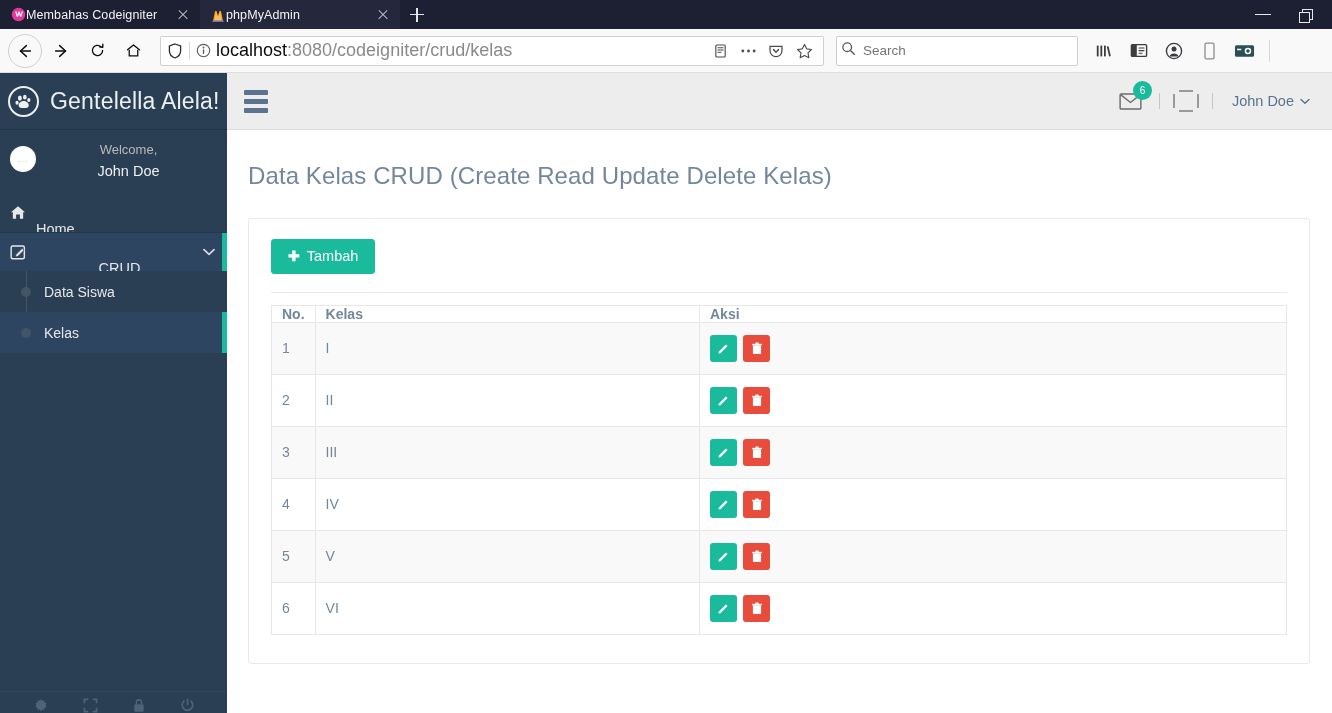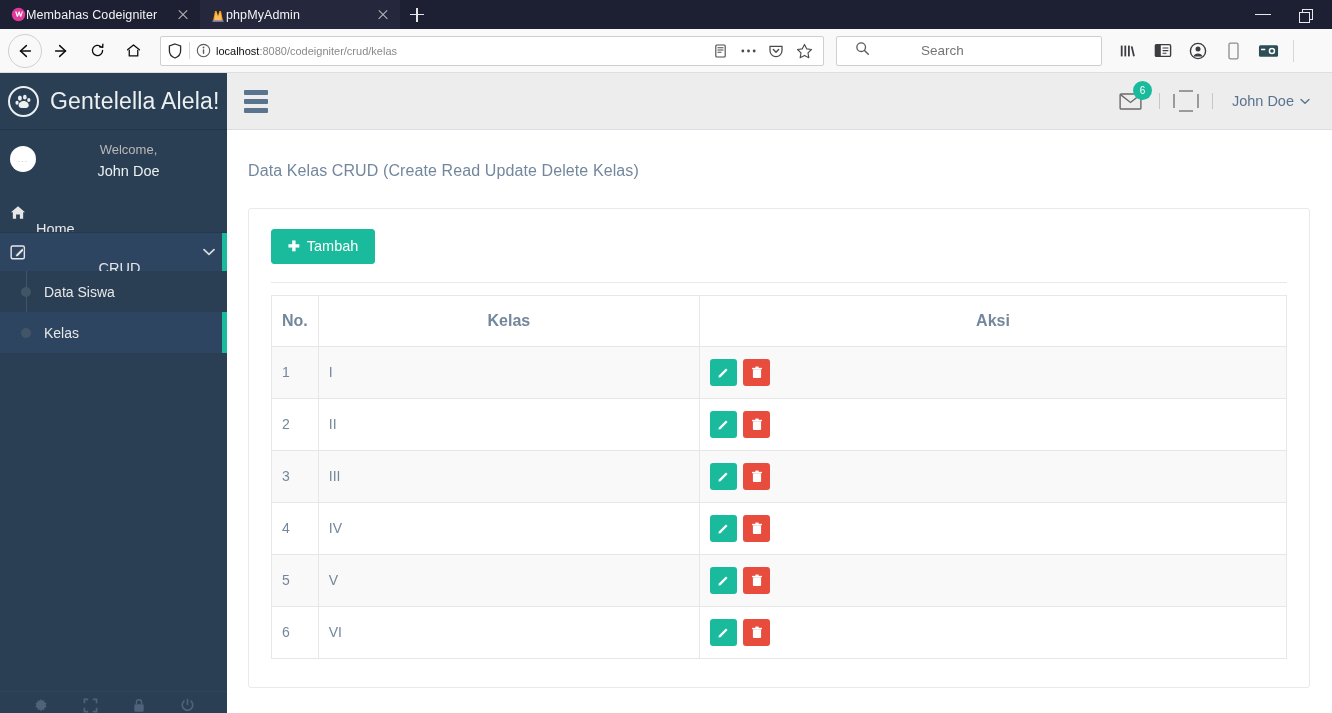--- a/index.html
+++ b/index.html
@@ -80,31 +80,31 @@
   .urlwrap {
     flex: 0 0 664px; height: 30px; background: #ffffff;
     border: 1px solid #cfcfd2; border-radius: 2px;
     display: flex; align-items: center; margin-left: 8px;
     padding: 0 6px 0 0;
   }
   .urlwrap .shield { width: 28px; display: flex; justify-content: center; align-items: center; }
   .urlwrap .vdiv { width: 1px; height: 17px; background: #d7d7da; }
   .urlwrap .infoi { width: 26px; display: flex; justify-content: center; align-items: center; }
   .urltext {
-    flex: 1 1 auto; font-size: 11px; color: #8a8a8e;
+    flex: 1 1 auto; font-size: 18px; color: #8a8a8e;
     white-space: nowrap; overflow: hidden;
   }
   .urltext b { color: #0c0c0d; font-weight: 400; }
   .urlicons { display: flex; align-items: center; gap: 2px; }
   .uicon { width: 26px; height: 26px; display: flex; align-items: center; justify-content: center; }
 
   .searchwrap {
     flex: 0 0 242px; height: 30px; background: #ffffff;
     border: 1px solid #cfcfd2; border-radius: 2px;
-    display: flex; align-items: center; margin-left: 10px; padding-left: 18px; gap: 44px;
+    display: flex; align-items: center; margin-left: 10px; padding-left: 4px;
   }
   .searchwrap .sph { font-size: 13.5px; color: #737373; margin-left: 7px; }
 
   .toolicons { display: flex; align-items: center; margin-left: 8px; gap: 3px; }
   .ticon { width: 32px; height: 30px; display: flex; align-items: center; justify-content: center; }
   .railsep { width: 1px; height: 22px; background: #d7d7da; margin-left: 6px; }
 
   
   .page { position: relative; width: 1332px; height: 640px; background: #ffffff; }
 
@@ -206,38 +206,38 @@
   .brokenimg .bi-t, .brokenimg .bi-b { position: absolute; left: 8px; width: 14px; height: 1.6px; background: #9a9a9a; }
   .brokenimg .bi-t { top: 4px; }
   .brokenimg .bi-b { bottom: 4px; }
   .brokenimg .bi-l, .brokenimg .bi-r { position: absolute; top: 8px; width: 1.6px; height: 14px; background: #9a9a9a; }
   .brokenimg .bi-l { left: 2px; }
   .brokenimg .bi-r { right: 2px; }
   .userdd { display: flex; align-items: center; gap: 6px; font-size: 14.5px; color: #5A738E; margin-left: 8px; }
   .userdd .caret { font-size: 11px; }
 
   .content { padding: 32px 22px 0 21px; }
-  .pagetitle { font-size: 16px; color: #73879C; font-weight: 400; letter-spacing: .1px; }
+  .pagetitle { font-size: 24px; color: #73879C; font-weight: 400; letter-spacing: .1px; }
 
   .panel {
     margin-top: 28px; background: #ffffff; border: 1px solid #E6E9ED;
     border-radius: 3px; padding: 20px 22px 28px 22px;
   }
   .btn-add {
     display: inline-flex; align-items: center; gap: 7px;
     background: #1ABB9C; color: #ffffff; border: 1px solid #1ABB9C;
     border-radius: 3px; font-size: 14.5px; padding: 9px 16px; line-height: 1;
   }
   .btn-add .plus { font-size: 14px; font-weight: bold; }
   .hrline { border: 0; border-top: 1px solid #E6E9ED; margin: 18px 0 12px 0; }
 
   table.datatable { width: 100%; border-collapse: collapse; }
   table.datatable th {
-    text-align: center; font-size: 16px; color: #73879C; font-weight: bold;
-    padding: 16px 10px; border: 1px solid #E7E7E7; border-top: 1px solid #E7E7E7;
+    text-align: left; font-size: 14px; color: #73879C; font-weight: bold;
+    padding: 0 10px; border: 1px solid #E7E7E7; border-top: 1px solid #E7E7E7;
     background: #ffffff;
   }
   table.datatable td {
     font-size: 14px; color: #73879C; padding: 12px 10px;
     border: 1px solid #E7E7E7; vertical-align: middle; height: 44px;
   }
   table.datatable tr.odd td { background: #F9F9F9; }
   table.datatable tr.even td { background: #ffffff; }
   .col-no { width: 40px; }
   .col-aksi { width: 587px; }

